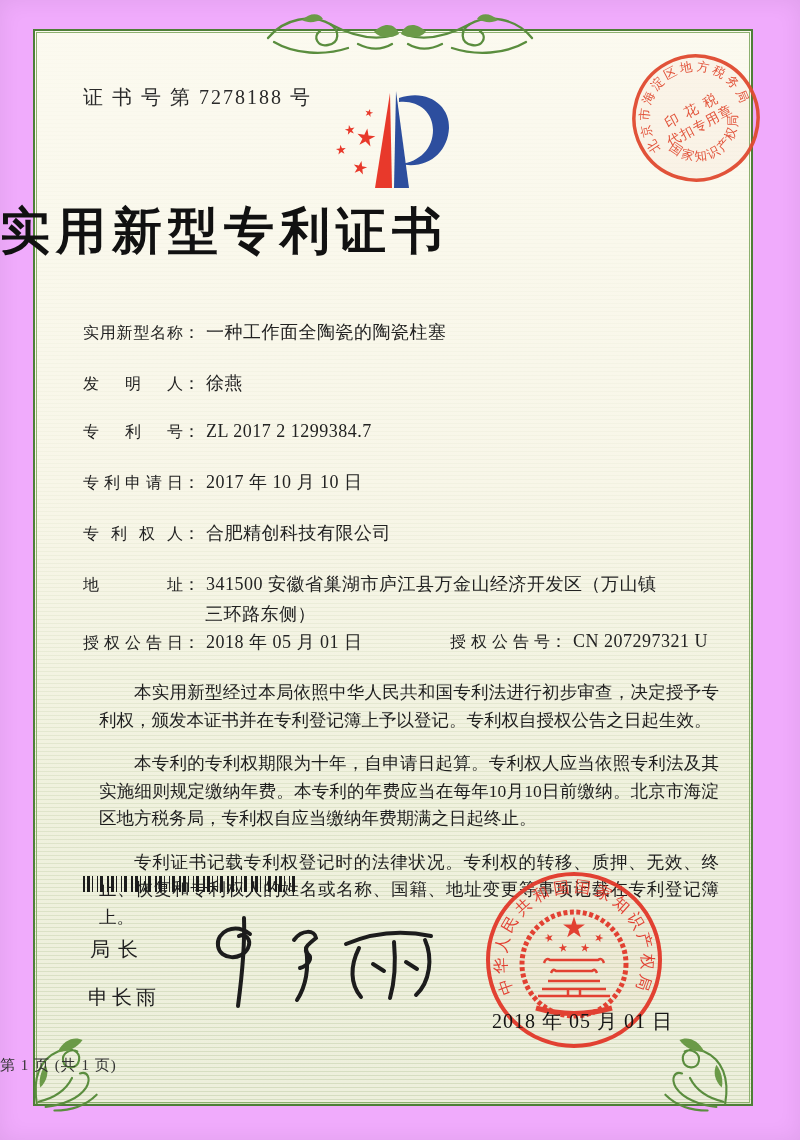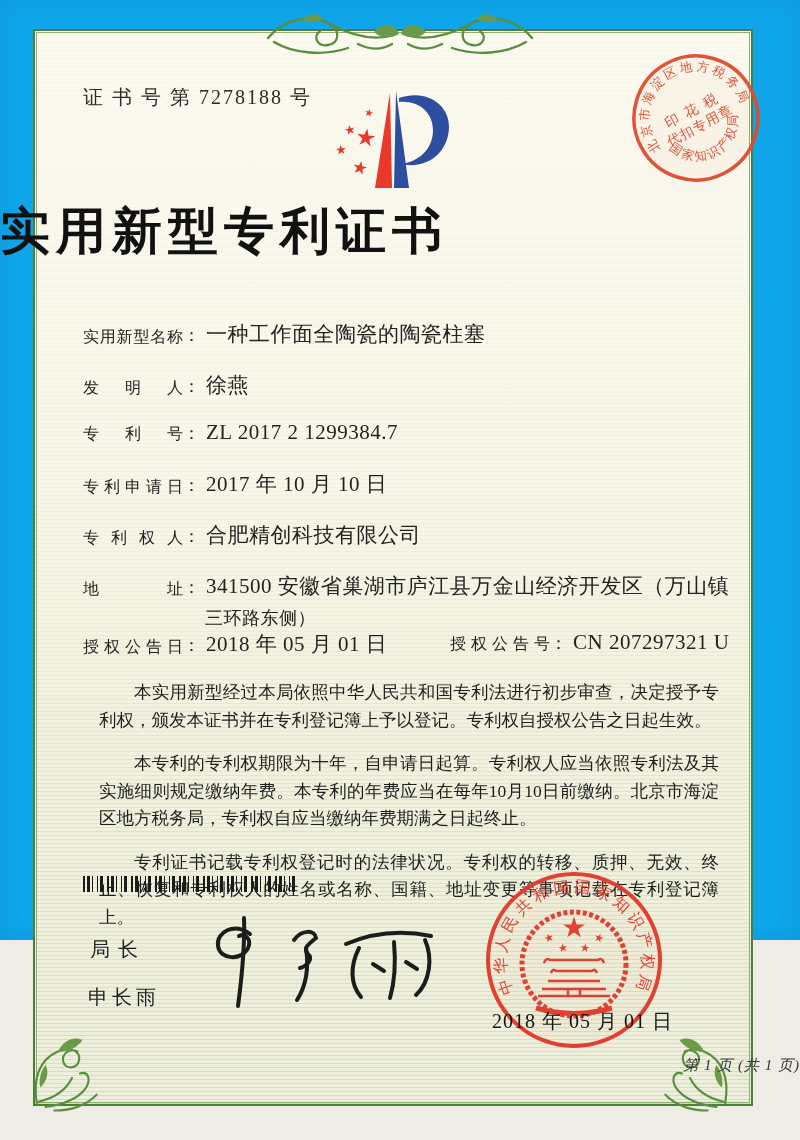--- a/index.html
+++ b/index.html
@@ -3,22 +3,22 @@
 <meta charset="utf-8">
 <style>
   html,body{margin:0;padding:0;}
   body{
     width:800px;height:1140px;overflow:hidden;
     background:#eeece5;
     font-family:"Liberation Serif","DejaVu Serif",serif;
     color:#222;
   }
   .page{
-    position:relative;width:800px;height:940px;
-    background:#0ea5e9;
+    position:relative;width:800px;height:1140px;
+    background:#f0abfc;
     box-shadow:inset 0 0 22px rgba(0,0,0,0.07);
   }
   
   .sheet{
     position:absolute;left:33px;top:29px;width:716px;height:1073px;
     border:2px solid #4e7e38;
     background-color:#f3f2e4;
     background-image:
       linear-gradient(180deg, rgba(252,250,240,0.96), rgba(249,247,233,0.82) 42%, rgba(236,240,215,0.5) 72%, rgba(221,231,199,0.28)),
       repeating-linear-gradient(0deg, rgba(140,165,108,0.32) 0 1px, rgba(255,255,255,0) 1px 4px);
@@ -31,21 +31,21 @@
   .cert-no{position:absolute;left:83px;top:84px;font-size:20px;letter-spacing:2px;color:#2a2a2a;z-index:4;}
   .logo{position:absolute;left:328px;top:88px;width:144px;height:106px;z-index:4;}
   .title{
     position:absolute;left:0;top:198px;width:800px;text-align:left;
     font-size:50px;font-weight:700;letter-spacing:6px;color:#111;z-index:4;
   }
   
   .field{position:absolute;left:83px;width:660px;font-size:18px;z-index:4;white-space:nowrap;}
   .flabel{display:inline-block;width:100px;font-size:16px;text-align:justify;text-align-last:justify;vertical-align:bottom;}
   .fcolon{font-size:17px;}
-  .fvalue{margin-left:6px;font-size:21px;letter-spacing:0.5px;}
+  .fvalue{margin-left:6px;font-size:18px;letter-spacing:0.5px;}
   .f1{top:320px}.f2{top:371px}.f3{top:420px}.f4{top:470px}.f5{top:521px}.f6{top:572px}.f7{top:630px}
   .f8{position:absolute;left:450px;top:630px;font-size:18px;z-index:4;white-space:nowrap;}
   .addr2{margin-left:122px;font-size:18px;letter-spacing:0.5px;margin-top:6px;}
   
   .paras{position:absolute;left:83px;top:663px;width:652px;z-index:4;}
   .paras p{margin:16px;font-size:17.5px;line-height:27.5px;text-indent:2em;text-align:justify;color:#1e1e1e;}
   
   .barcode{
     position:absolute;left:83px;top:876px;width:214px;height:16px;z-index:4;
     background-image:repeating-linear-gradient(90deg,
@@ -57,21 +57,21 @@
   }
   
   .sig-title{position:absolute;left:90px;top:936px;font-size:20px;letter-spacing:8px;z-index:4;}
   .sig-name{position:absolute;left:88px;top:984px;font-size:20px;letter-spacing:4px;z-index:4;}
   .sig-script{position:absolute;left:198px;top:906px;width:250px;height:112px;z-index:4;}
   
   .seal{position:absolute;left:478px;top:864px;width:192px;height:192px;z-index:5;opacity:0.96;}
   .seal-date{position:absolute;left:492px;top:1008px;font-size:20px;letter-spacing:1px;color:#141414;z-index:6;}
   .stamp{position:absolute;left:616px;top:38px;width:160px;height:160px;z-index:6;opacity:0.95;}
   
-  .footer{position:absolute;left:0;top:1056px;width:800px;text-align:right;font-size:15px;letter-spacing:1px;color:#333;z-index:4;font-style:italic;}
+  .footer{position:absolute;left:0;top:1056px;width:800px;text-align:left;font-size:15px;letter-spacing:1px;color:#333;z-index:4;}
 </style>
 </head>
 <body>
 
 <div class="page">
 
   <div class="sheet">
     <div class="sheet-inner"></div>
   </div>
 

